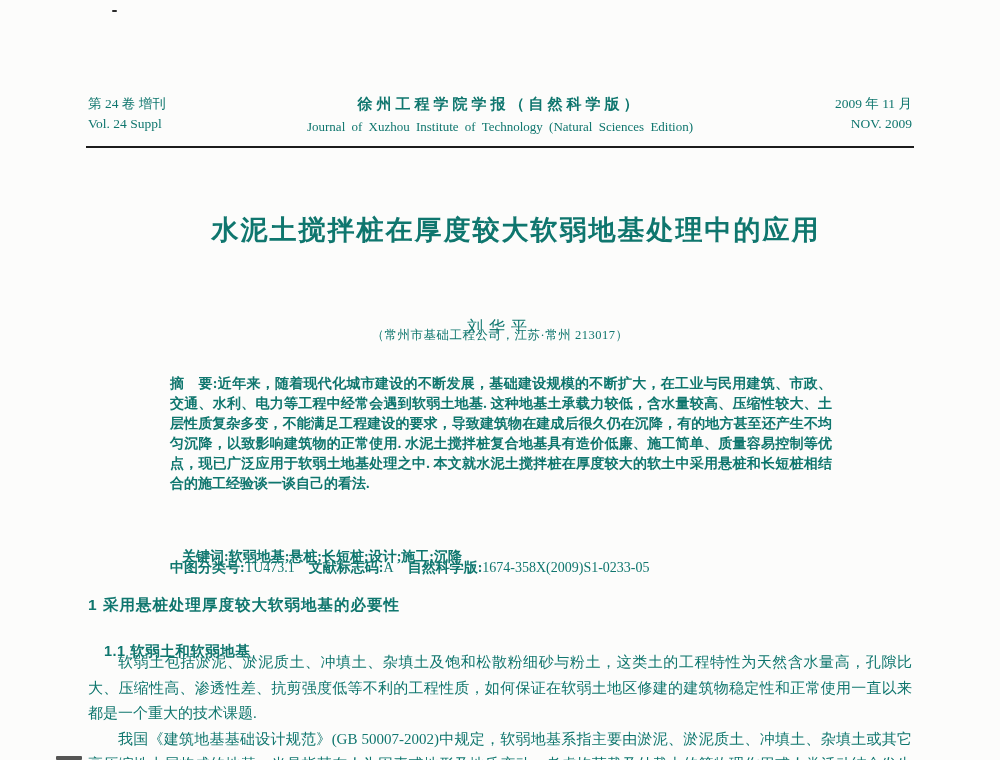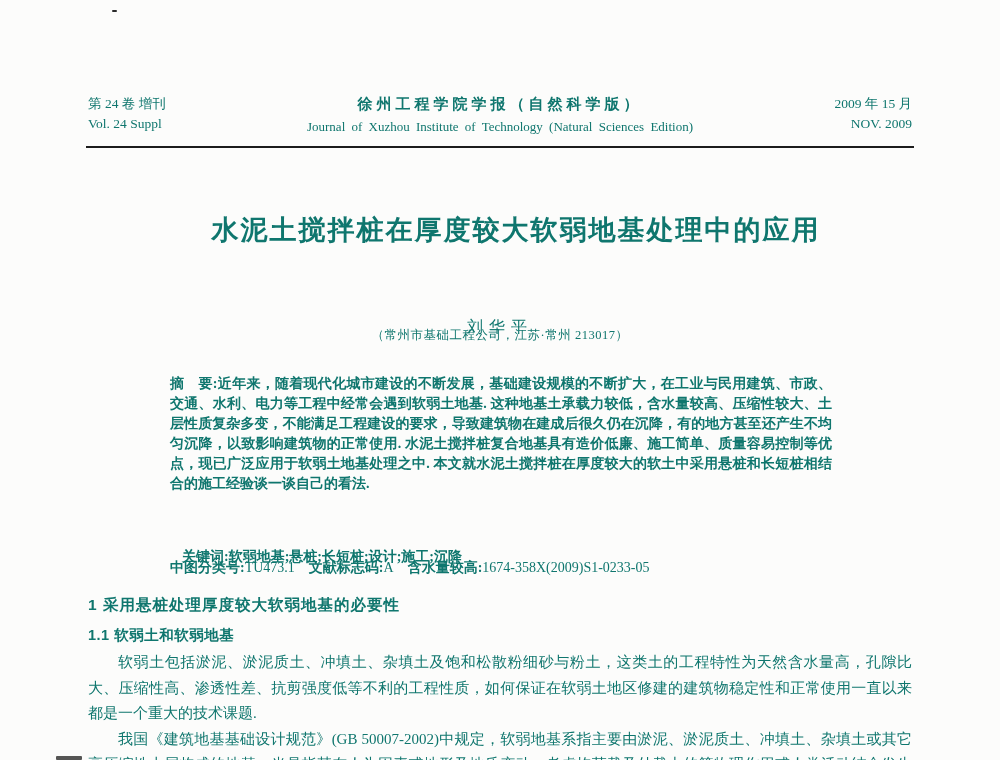--- a/index.html
+++ b/index.html
@@ -59,21 +59,21 @@
   }
   .lbl{font-weight:700;}
   .gap{margin-left:14px;}
   
   .sec1{
     position:absolute;top:595px;left:88px;margin:0;
     font-family:"Liberation Sans", sans-serif;
     font-size:15.5px;font-weight:700;letter-spacing:1px;
   }
   .sec11{
-    position:absolute;top:626px;left:88px;margin:0;
+    position:absolute;top:626px;left:88px;margin:16px;
     font-family:"Liberation Sans", sans-serif;
     font-size:14.5px;font-weight:700;letter-spacing:.5px;
   }
   .bodytext{
     position:absolute;top:650px;left:88px;width:824px;
     font-size:15px;line-height:25.5px;text-align:justify;
   }
   .bodytext p{margin:0;text-indent:2em;}
   
   .speck{position:absolute;background:#2a2a2a;border-radius:1px;}
@@ -88,38 +88,38 @@
   <div class="journal-header">
     <div class="jh-left">
       <div>第 24 卷  增刊</div>
       <div class="latin">Vol. 24 Suppl</div>
     </div>
     <div class="jh-center">
       <div class="jh-title-cn">徐州工程学院学报（自然科学版）</div>
       <div class="jh-title-en">Journal of Xuzhou Institute of Technology (Natural Sciences Edition)</div>
     </div>
     <div class="jh-right">
-      <div>2009 年 15 月</div>
+      <div>2009 年 11 月</div>
       <div class="latin">NOV. 2009</div>
     </div>
   </div>
 
   <div class="rule"></div>
 
   <h1 class="title">水泥土搅拌桩在厚度较大软弱地基处理中的应用</h1>
 
   <div class="author">刘华平</div>
 
   <div class="affil">（常州市基础工程公司，江苏·常州  213017）</div>
 
   <p class="abstract"><span class="lbl">摘　要:</span><span>近年来，随着现代化城市建设的不断发展，基础建设规模的不断扩大，在工业与民用建筑、市政、交通、水利、电力等工程中经常会遇到软弱土地基. 这种地基土承载力较低，含水量较高、压缩性较大、土层性质复杂多变，不能满足工程建设的要求，导致建筑物在建成后很久仍在沉降，有的地方甚至还产生不均匀沉降，以致影响建筑物的正常使用. 水泥土搅拌桩复合地基具有造价低廉、施工简单、质量容易控制等优点，现已广泛应用于软弱土地基处理之中. 本文就水泥土搅拌桩在厚度较大的软土中采用悬桩和长短桩相结合的施工经验谈一谈自己的看法.</span></p>
 
   <p class="keywords"><span class="lbl">关键词:</span><span>软弱地基;悬桩;长短桩;设计;施工;沉降</span></p>
 
-  <p class="meta"><span class="lbl">中图分类号:</span><span class="latin">TU473.1</span><span class="gap lbl">文献标志码:</span><span class="latin">A</span><span class="gap lbl">含水量较高:</span><span class="latin">1674-358X(2009)S1-0233-05</span></p>
+  <p class="meta"><span class="lbl">中图分类号:</span><span class="latin">TU473.1</span><span class="gap lbl">文献标志码:</span><span class="latin">A</span><span class="gap lbl">自然科学版:</span><span class="latin">1674-358X(2009)S1-0233-05</span></p>
 
   <h2 class="sec1">1  采用悬桩处理厚度较大软弱地基的必要性</h2>
 
   <h3 class="sec11">1.1  软弱土和软弱地基</h3>
 
   <div class="bodytext">
     <p>软弱土包括淤泥、淤泥质土、冲填土、杂填土及饱和松散粉细砂与粉土，这类土的工程特性为天然含水量高，孔隙比大、压缩性高、渗透性差、抗剪强度低等不利的工程性质，如何保证在软弱土地区修建的建筑物稳定性和正常使用一直以来都是一个重大的技术课题.</p>
     <p>我国《建筑地基基础设计规范》(GB 50007-2002)中规定，软弱地基系指主要由淤泥、淤泥质土、冲填土、杂填土或其它高压缩性土层构成的地基，当是指某在人为因素或地形及地质变动、考虑均荷载及外载力的等物理作用或人类活动结合发生作用其他的.</p>
   </div>
 

